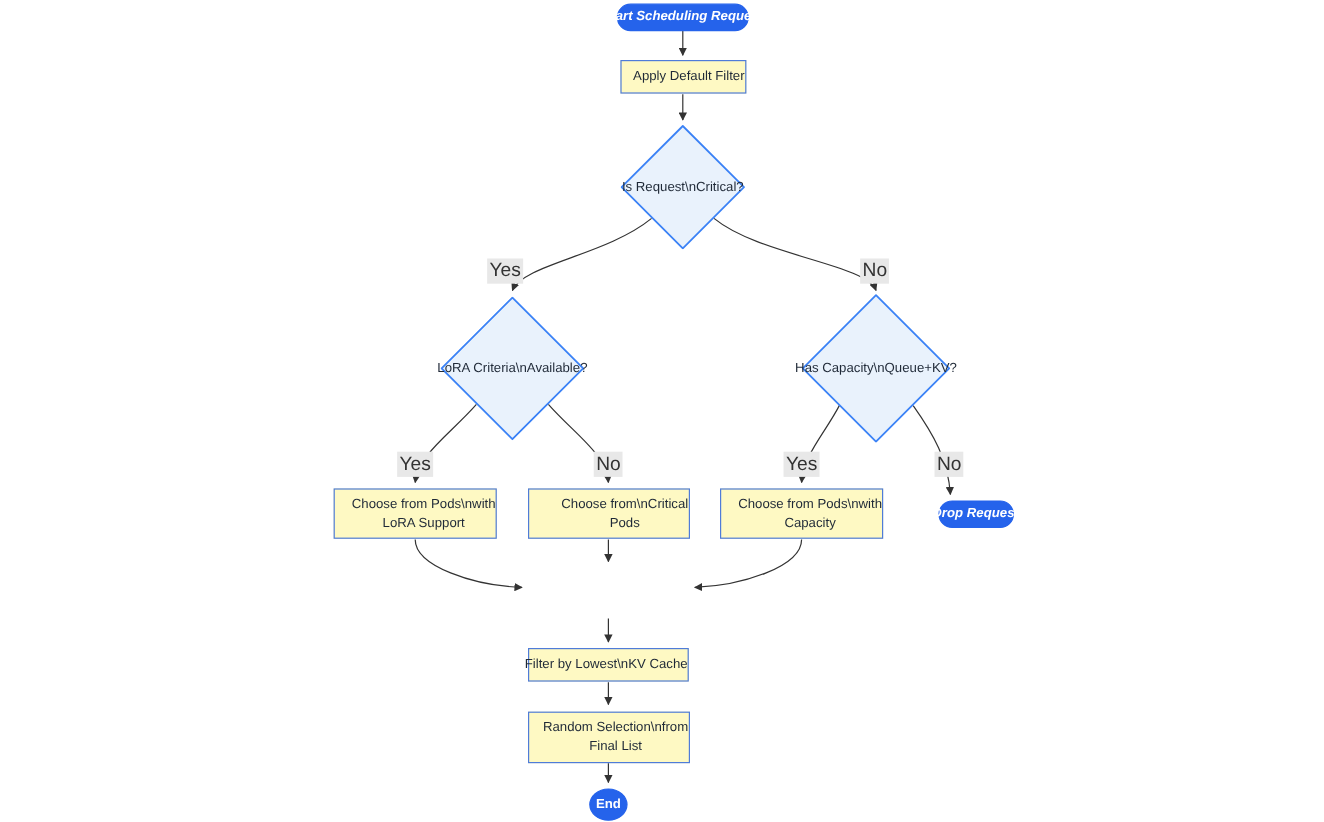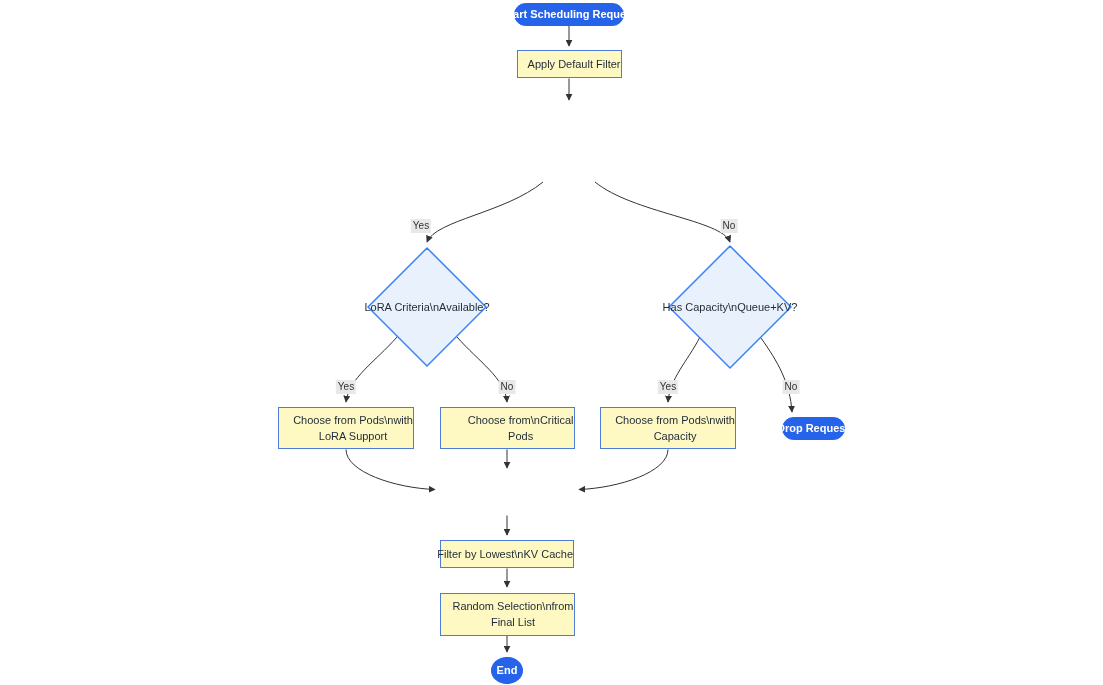--- a/index.html
+++ b/index.html
@@ -42,20 +42,21 @@
     background: #fef9c3;
     border: 1.5px solid #4f7cd9;
     justify-content: flex-end;
   }
   .node.pill {
     background: #2563eb;
     border: 1px solid #2563eb;
     border-radius: 999px;
     color: #ffffff;
     font-weight: 600;
+    font-style: italic;
   }
   .node.circle {
     background: #2563eb;
     border: 1px solid #2563eb;
     border-radius: 50%;
     color: #ffffff;
     font-weight: 600;
   }
   .node.diamond {
     background: transparent;
@@ -68,21 +69,21 @@
   }
   .node.diamond .diamond-label {
     position: relative;
     z-index: 1;
   }
   .edge-label {
     position: absolute;
     transform: translate(-50%, -50%);
     background: #e8e8e8;
     color: #333333;
-    font-size: 10px;
+    font-size: 16px;
     line-height: 1.2;
     padding: 1px 2px;
     white-space: nowrap;
   }
 </style>
 </head>
 <body>
 
 <div class="canvas">
   <svg id="edge-layer" xmlns="http://www.w3.org/2000/svg">
@@ -114,20 +115,28 @@
     <div class="edge-label" style="left: 668px; top: 387px;">Yes</div>
     <div class="edge-label" style="left: 791px; top: 387px;">No</div>
     <div class="node pill" style="left: 514px; top: 2.5px; width: 110px; height: 23px;">
       <div>
         <div class="label-line">Start Scheduling Request</div>
       </div>
     </div>
     <div class="node rect" style="left: 516.5px; top: 50px; width: 105px; height: 28px;">
       <div>
         <div class="label-line">Apply Default Filter</div>
+      </div>
+    </div>
+    <div class="node diamond" style="left: 517px; top: 104px; width: 104px; height: 104px;">
+      <svg class="diamond-shape" viewBox="0 0 104 104">
+        <polygon points="52,1 103,52 52,103 1,52" fill="#e9f2fc" stroke="#3b82f6" stroke-width="1.5" stroke-linejoin="round"></polygon>
+      </svg>
+      <div class="diamond-label">
+        <div class="label-line">Is Request\nCritical?</div>
       </div>
     </div>
     <div class="node diamond" style="left: 367px; top: 247px; width: 120px; height: 120px;">
       <svg class="diamond-shape" viewBox="0 0 120 120">
         <polygon points="60,1 119,60 60,119 1,60" fill="#e9f2fc" stroke="#3b82f6" stroke-width="1.5" stroke-linejoin="round"></polygon>
       </svg>
       <div class="diamond-label">
         <div class="label-line">LoRA Criteria\nAvailable?</div>
       </div>
     </div>

